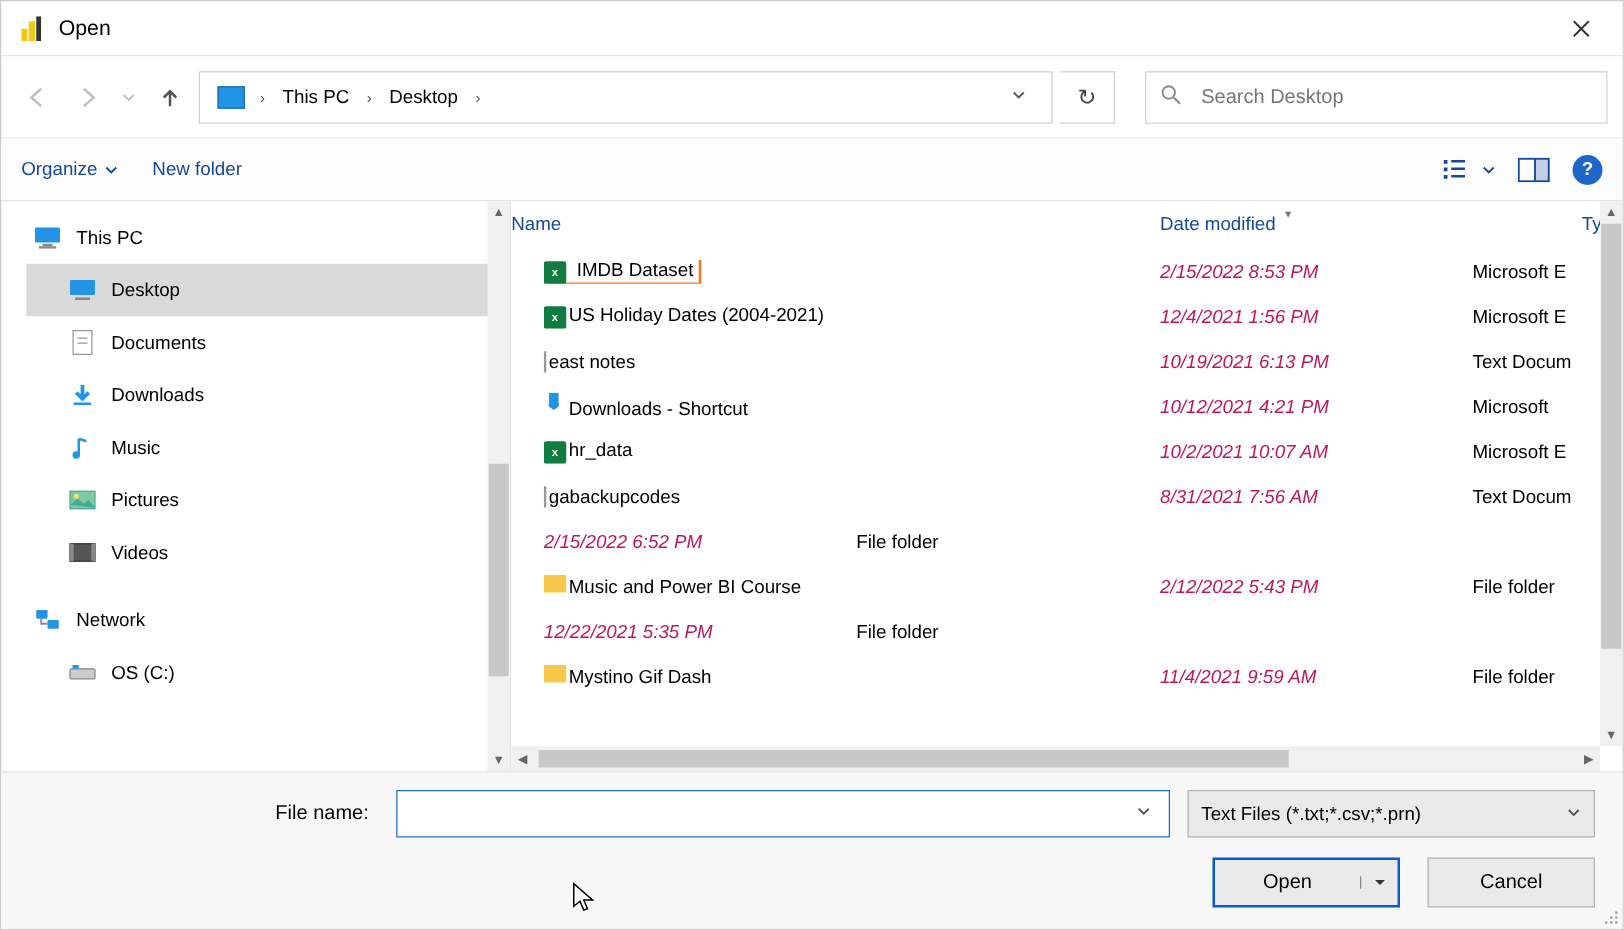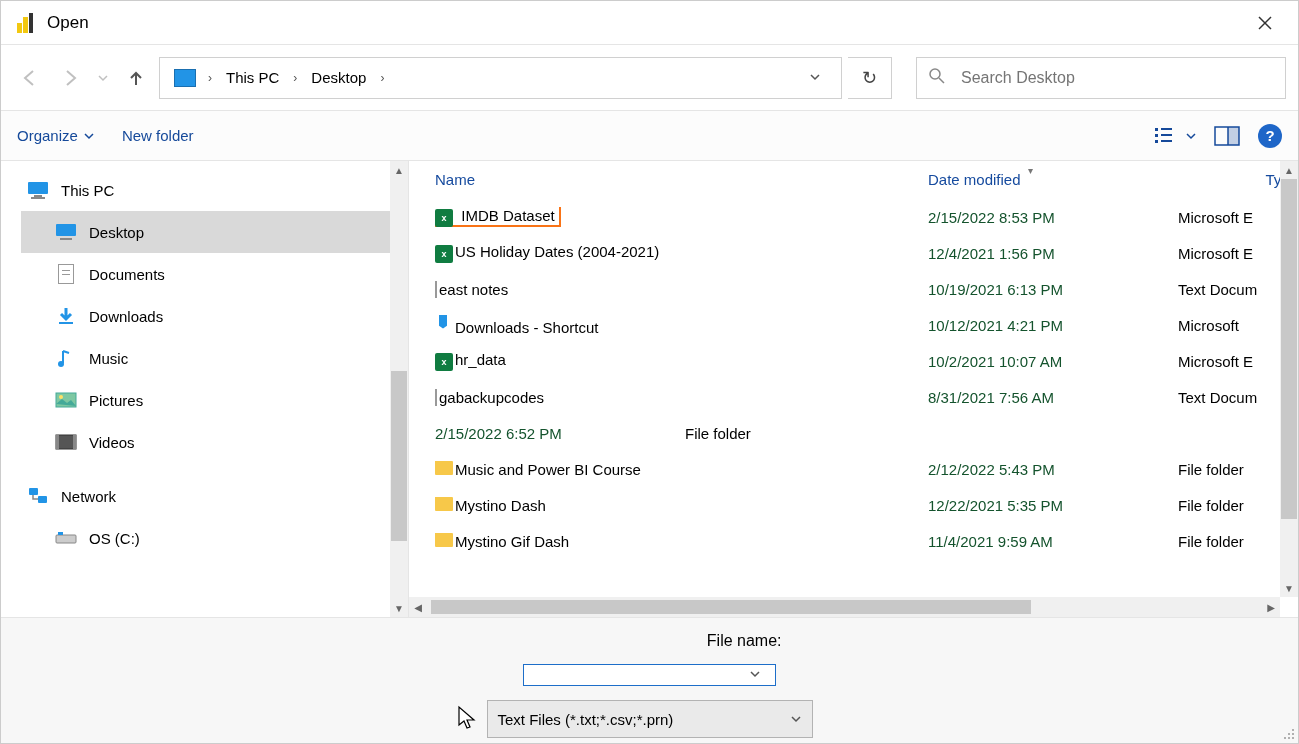--- a/index.html
+++ b/index.html
@@ -150,38 +150,37 @@
     flex:1;
     display:flex;
     flex-direction:column;
     position:relative;
   }
   .cols {
     display:flex;
     height: 38px;
     align-items:center;
     color:#154a9e;
-    padding-left: 26px;
     border-bottom: 1px solid transparent;
   }
   .cols .col-name { flex:1; }
   .cols .col-date { width: 250px; position:relative; }
   .cols .col-type { width: 120px; text-align: right; }
   .cols .sort-ind {
     position:absolute; top:-6px; left:100px; font-size:10px; color:#777;
   }
   .rows { flex:1; overflow:hidden; position:relative; }
   .row {
     display:flex;
     align-items:center;
     height: 36px;
     padding-left: 26px;
   }
   .row .fname { flex:1; white-space:nowrap; overflow:hidden; }
-  .row .fdate { width:250px; color:#14532d; }
+  .row .fdate { width:250px; color:#be185d;font-style:italic; }
   .row .ftype { width:120px; white-space:nowrap; overflow:hidden; }
   .sel-outline {
     border:2px solid #f97316;
     padding:1px 4px;
     margin-left:-6px;
   }
   .filelist .vscroll {
     position:absolute; right:0; top:0; width:18px; bottom:20px;
     background:#f0f0f0;
   }
@@ -210,21 +209,20 @@
   .footer {
     height: 128px;
     border-top:1px solid #e5e5e5;
     background:#f7f7f7;
     padding: 14px 22px 10px 22px;
   }
   .footer-row1 {
     display:flex;
     align-items:center;
     gap: 14px;
-    flex-direction: column;
   }
   .footer-row1 label { width:280px; text-align:right; padding-right:8px; font-size:16px; }
   .fname-input {
     flex:1;
     height:38px;
     border:1px solid #1d6ec9;
     padding:0 8px;
     font-size:16px;
     display:flex;align-items:center;
     background:#fff;
@@ -537,21 +535,20 @@
         <div class="row">
           <span class="fdate">2/15/2022 6:52 PM</span>
           <span class="ftype">File folder</span>
         </div>
         <div class="row">
           <span class="fname"><span class="folder-glyph"></span><span style="margin-left:2px;">Music and Power BI Course</span></span>
           <span class="fdate">2/12/2022 5:43 PM</span>
           <span class="ftype">File folder</span>
         </div>
         <div class="row">
-          <span class="fname"><span class="folder-glyph"></span><span style="margin-left:2px;">Mystino Dash</span></span>
           <span class="fdate">12/22/2021 5:35 PM</span>
           <span class="ftype">File folder</span>
         </div>
         <div class="row">
           <span class="fname"><span class="folder-glyph"></span><span style="margin-left:2px;">Mystino Gif Dash</span></span>
           <span class="fdate">11/4/2021 9:59 AM</span>
           <span class="ftype">File folder</span>
         </div>
       </div>
     <div class="vscroll">

